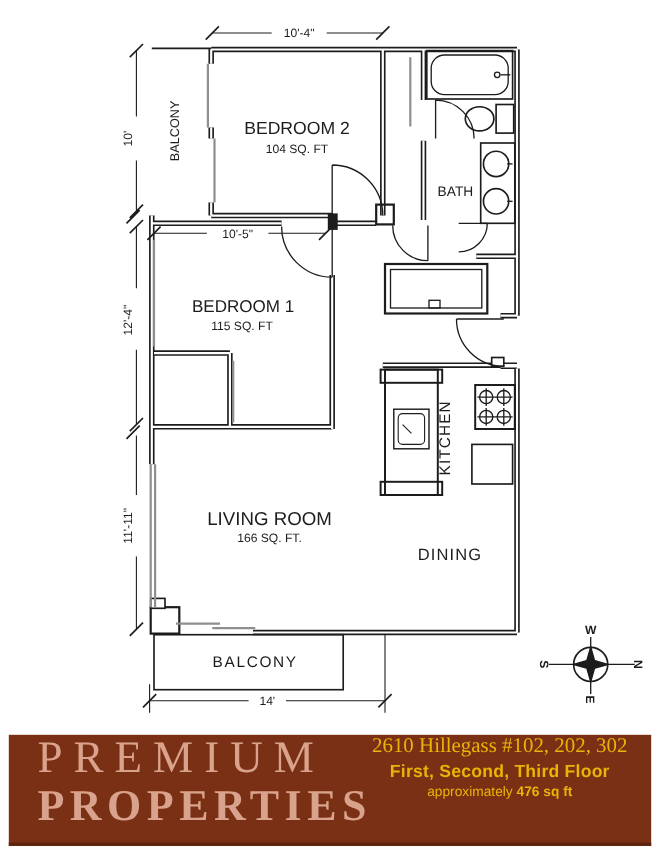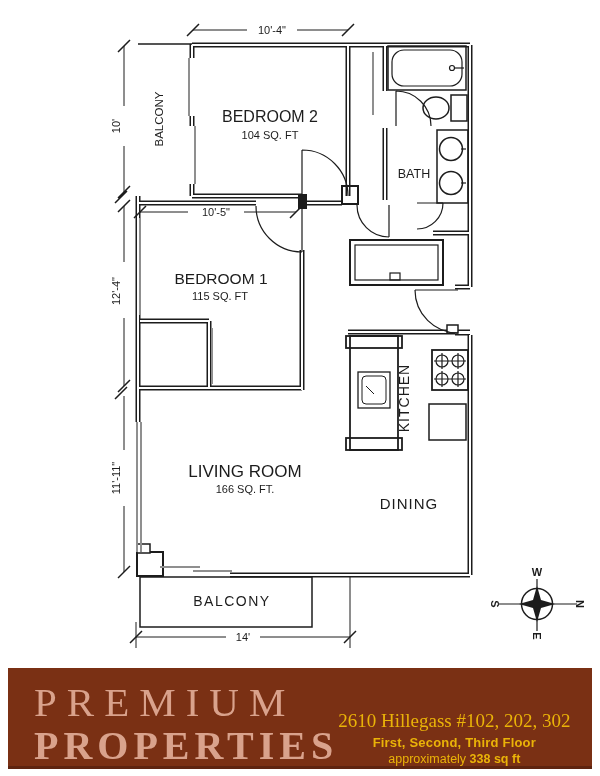--- a/index.html
+++ b/index.html
@@ -3,29 +3,29 @@
 <meta charset="utf-8">
 <style>
   html,body{margin:0;padding:0;background:#ffffff;}
   body{width:600px;height:776px;position:relative;font-family:"Liberation Sans",sans-serif;}
   .plan-wrap{position:absolute;top:0;left:0;width:600px;height:662px;}
   svg text{fill:#1c1c1c;}
   .room-label{font-family:"Liberation Sans",sans-serif;}
   .footer{
     position:absolute;left:8px;right:8px;top:668px;height:101px;
     background:#7a3014;border-bottom:3px solid #5e2410;
-    display:flex;align-items:flex-end;justify-content:space-between;
+    display:flex;align-items:flex-start;justify-content:space-between;
     box-sizing:border-box;padding:0 34px 0 26px;
   }
   .brand{color:#d9a28c;font-family:"Liberation Serif",serif;line-height:1;}
   .brand-line1{font-size:41px;letter-spacing:10px;font-weight:400;}
   .brand-line2{font-size:40px;letter-spacing:5px;font-weight:700;margin-top:3px;}
   .info{color:#eab308;text-align:center;width:300px;}
   .info-address{font-family:"Liberation Serif",serif;font-size:19px;margin-bottom:3px;white-space:nowrap;}
-  .info-floors{font-family:"Liberation Sans",sans-serif;font-size:13px;font-weight:bold;letter-spacing:.2px;margin-bottom:2px;}
+  .info-floors{font-family:"Liberation Sans",sans-serif;font-size:16px;font-weight:bold;letter-spacing:.2px;margin-bottom:2px;}
   .info-area{font-family:"Liberation Sans",sans-serif;font-size:12.5px;}
   .info-area b{font-weight:bold;}
 </style>
 </head>
 <body>
 
 <div class="plan-wrap">
 <svg width="600" height="662" viewBox="0 0 600 662" xmlns="http://www.w3.org/2000/svg">
 
   <g>
@@ -167,15 +167,15 @@
 </div>
 
 <div class="footer">
   <div class="brand">
     <div class="brand-line1">PREMIUM</div>
     <div class="brand-line2">PROPERTIES</div>
   </div>
   <div class="info">
     <div class="info-address">2610 Hillegass #102, 202, 302</div>
     <div class="info-floors">First, Second, Third Floor</div>
-    <div class="info-area"><span>approximately </span><b>338 sq ft</b></div>
+    <div class="info-area"><span>approximately </span><b>476 sq ft</b></div>
   </div>
 </div>
 
 </body></html>

